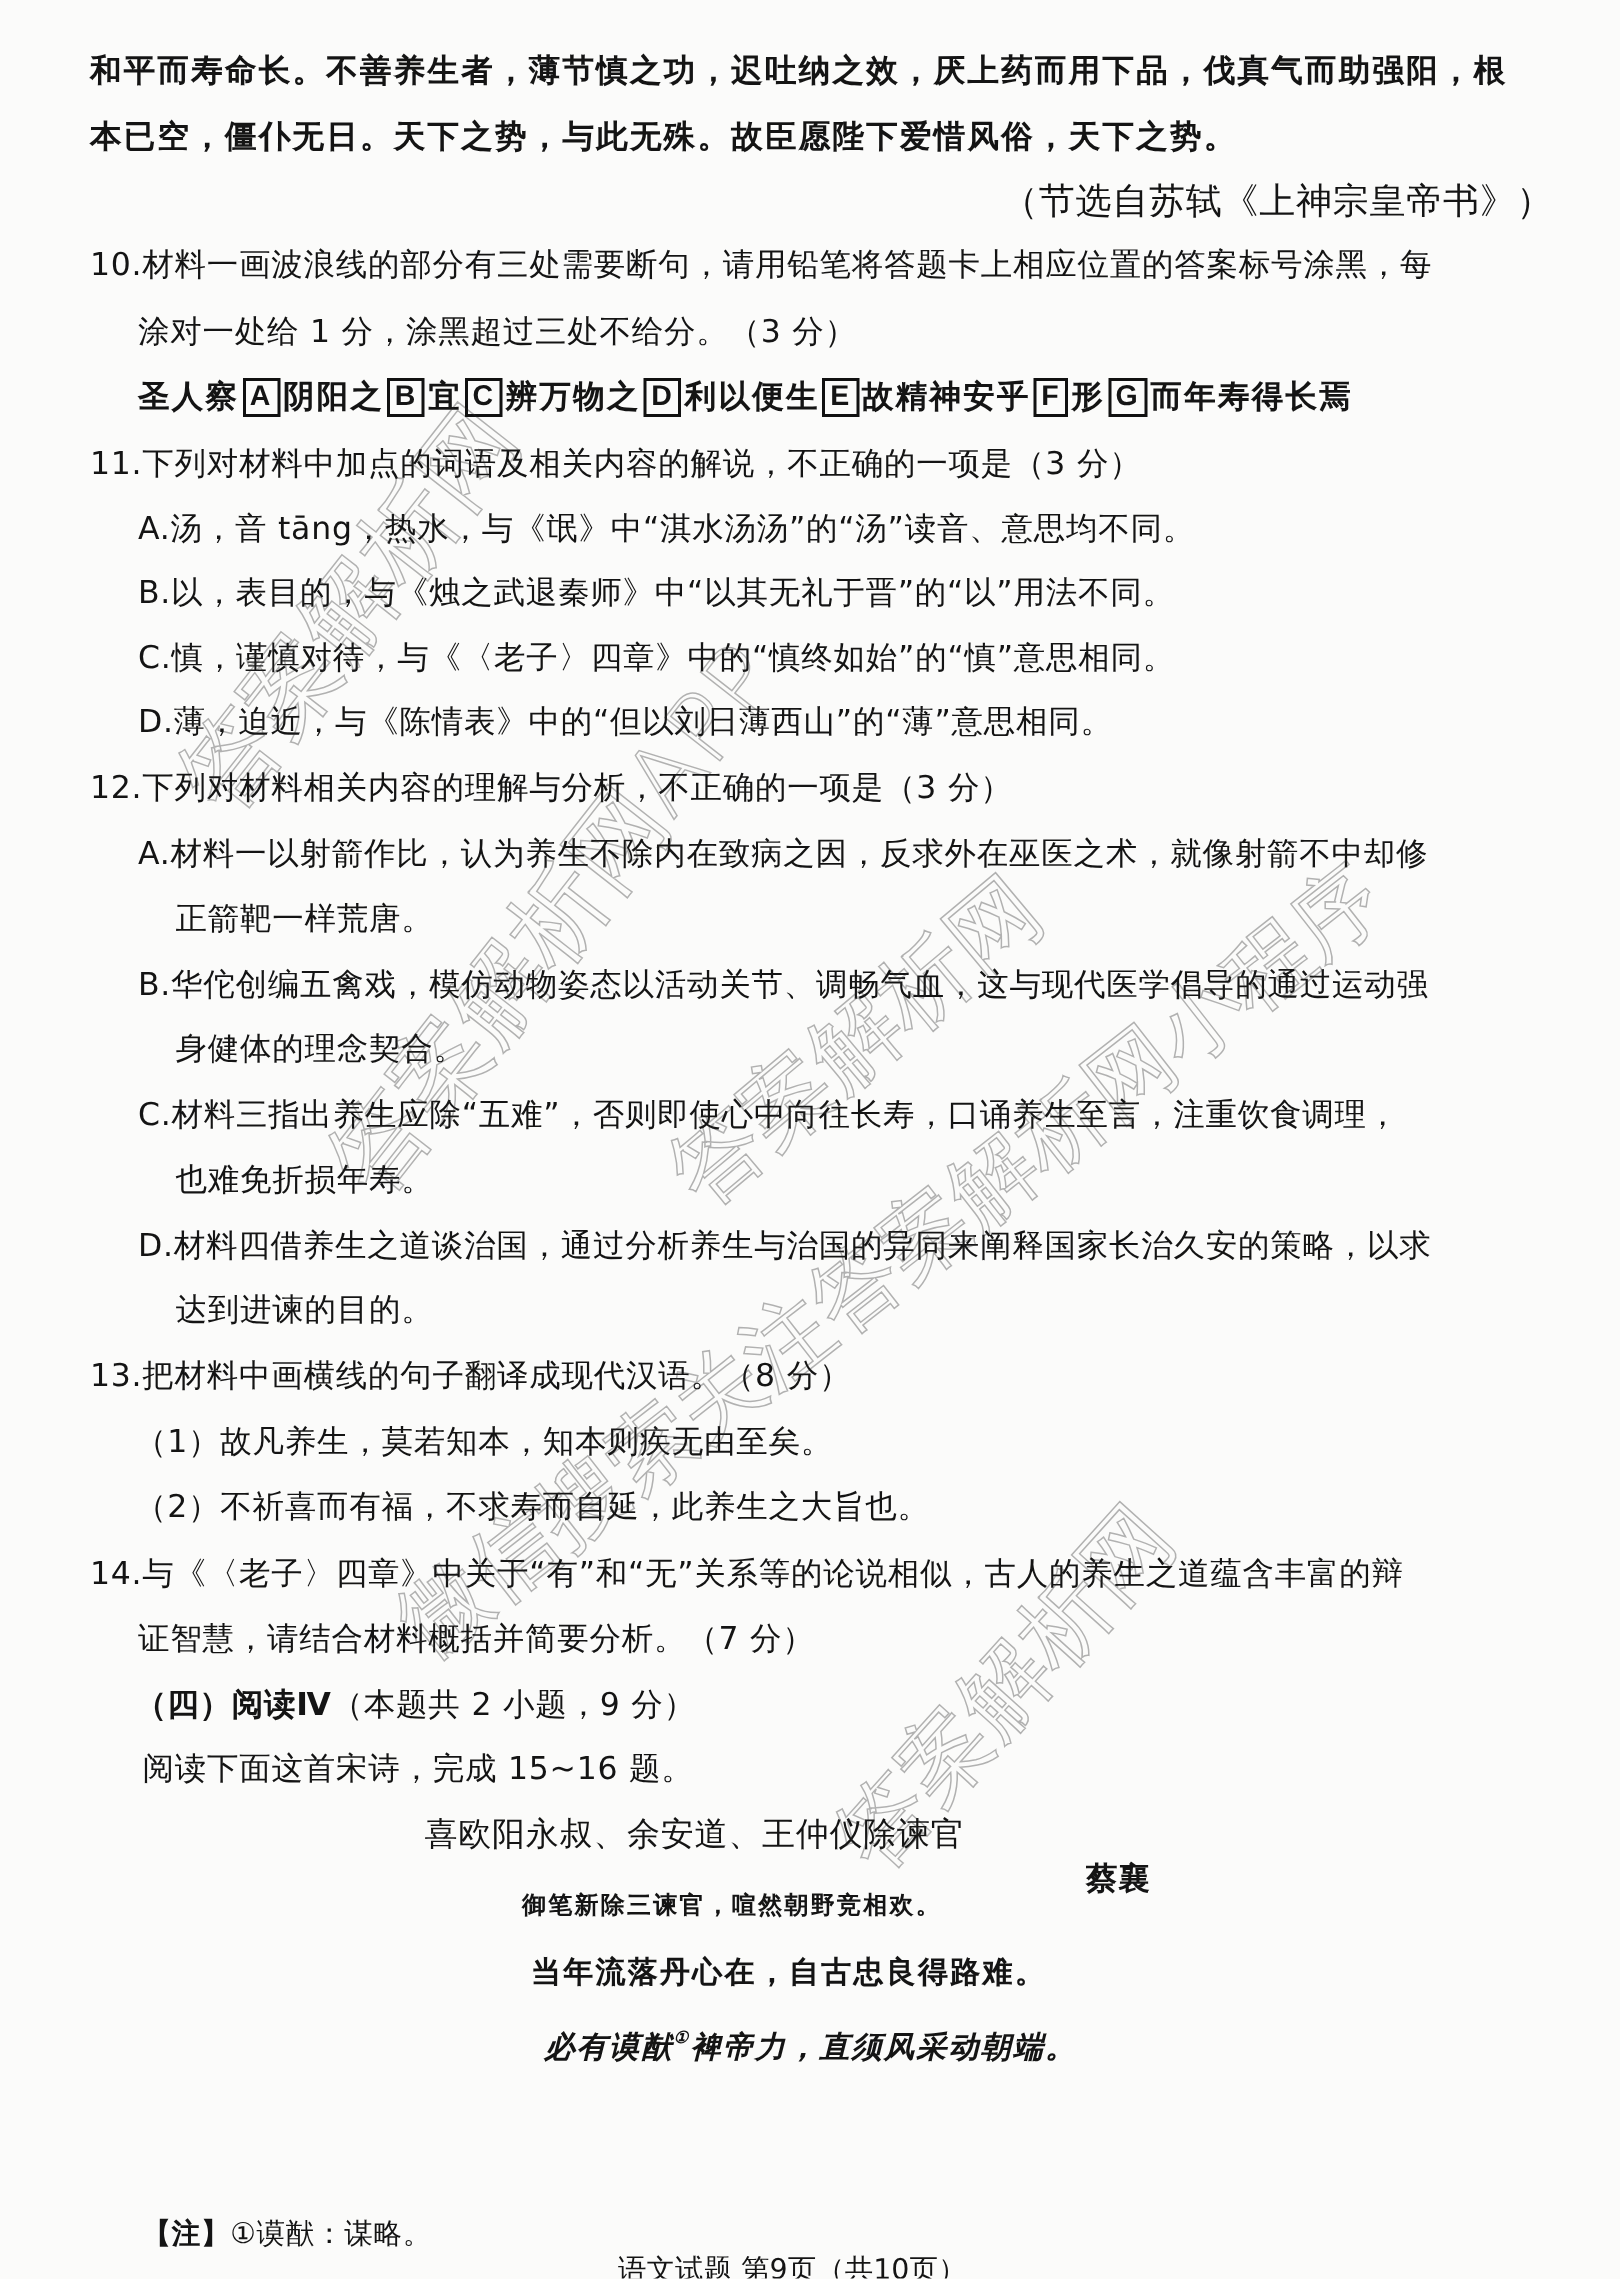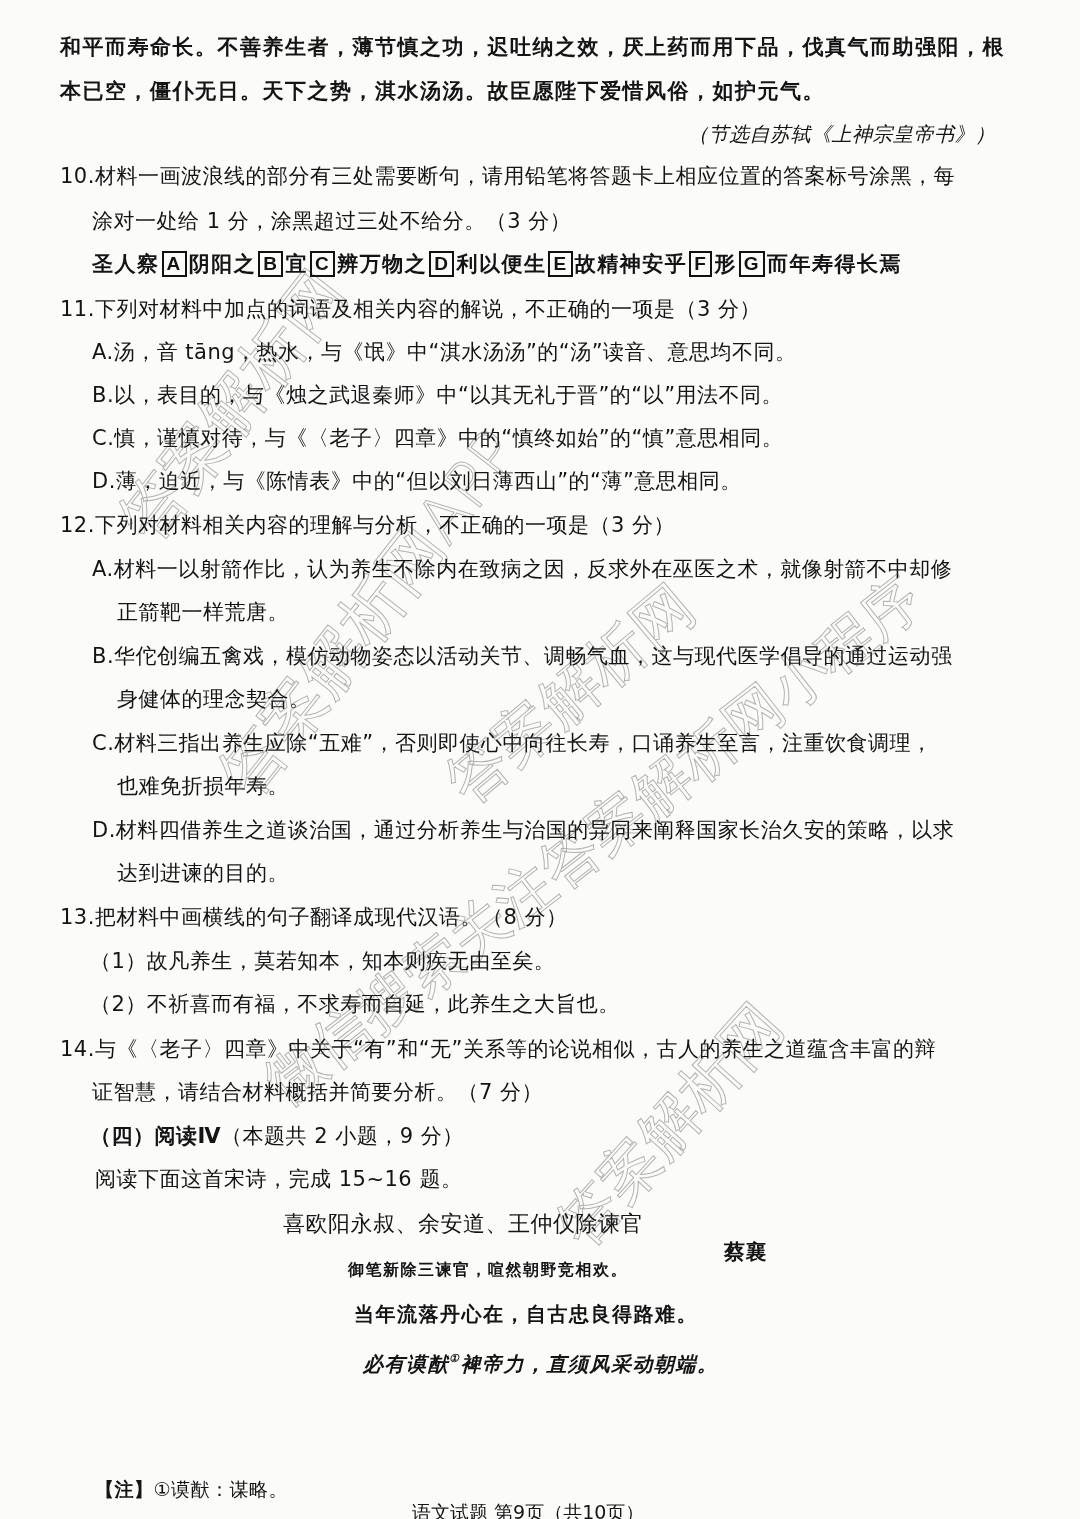--- a/index.html
+++ b/index.html
@@ -26,22 +26,22 @@
       -webkit-text-stroke: 1px rgba(40,40,40,0.35); color: transparent;
     }
     .footer { position: absolute; left: 412px; top: 1500px; font-size: 19px; white-space: nowrap; }
   </style>
 </head>
 <body>
 
 <div class="page">
 
   <div class="line kai" style="left:60px;top:33px;">和平而寿命长。不善养生者，薄节慎之功，迟吐纳之效，厌上药而用下品，伐真气而助强阳，根</div>
-  <div class="line kai" style="left:60px;top:77px;">本已空，僵仆无日。天下之势，淇水汤汤。故臣愿陛下爱惜风俗，如护元气。</div>
-  <div class="line" style="left:688px;top:120px;font-size:20px;font-style:italic;">（节选自苏轼《上神宗皇帝书》）</div>
+  <div class="line kai" style="left:60px;top:77px;">本已空，僵仆无日。天下之势，与此无殊。故臣愿陛下爱惜风俗，天下之势。</div>
+  <div class="line" style="left:668px;top:120px;font-size:24px;">（节选自苏轼《上神宗皇帝书》）</div>
 
   <div class="line" style="left:60px;top:162px;">10.材料一画波浪线的部分有三处需要断句，请用铅笔将答题卡上相应位置的答案标号涂黑，每</div>
   <div class="line" style="left:92px;top:207px;">涂对一处给 1 分，涂黑超过三处不给分。（3 分）</div>
   <div class="line kai" style="left:92px;top:250px;">
     <span>圣人察</span><span class="box">A</span><span>阴阳之</span><span class="box">B</span><span>宜</span><span class="box">C</span><span>辨万物之</span><span class="box">D</span><span>利以便生</span><span class="box">E</span><span>故精神安乎</span><span class="box">F</span><span>形</span><span class="box">G</span><span>而年寿得长焉</span>
   </div>
 
   <div class="line" style="left:60px;top:295px;">11.下列对材料中加点的词语及相关内容的解说，不正确的一项是（3 分）</div>
   <div class="line" style="left:92px;top:338px;">A.汤，音 tāng，热水，与《氓》中“淇水汤汤”的“汤”读音、意思均不同。</div>
   <div class="line" style="left:92px;top:381px;">B.以，表目的，与《烛之武退秦师》中“以其无礼于晋”的“以”用法不同。</div>

